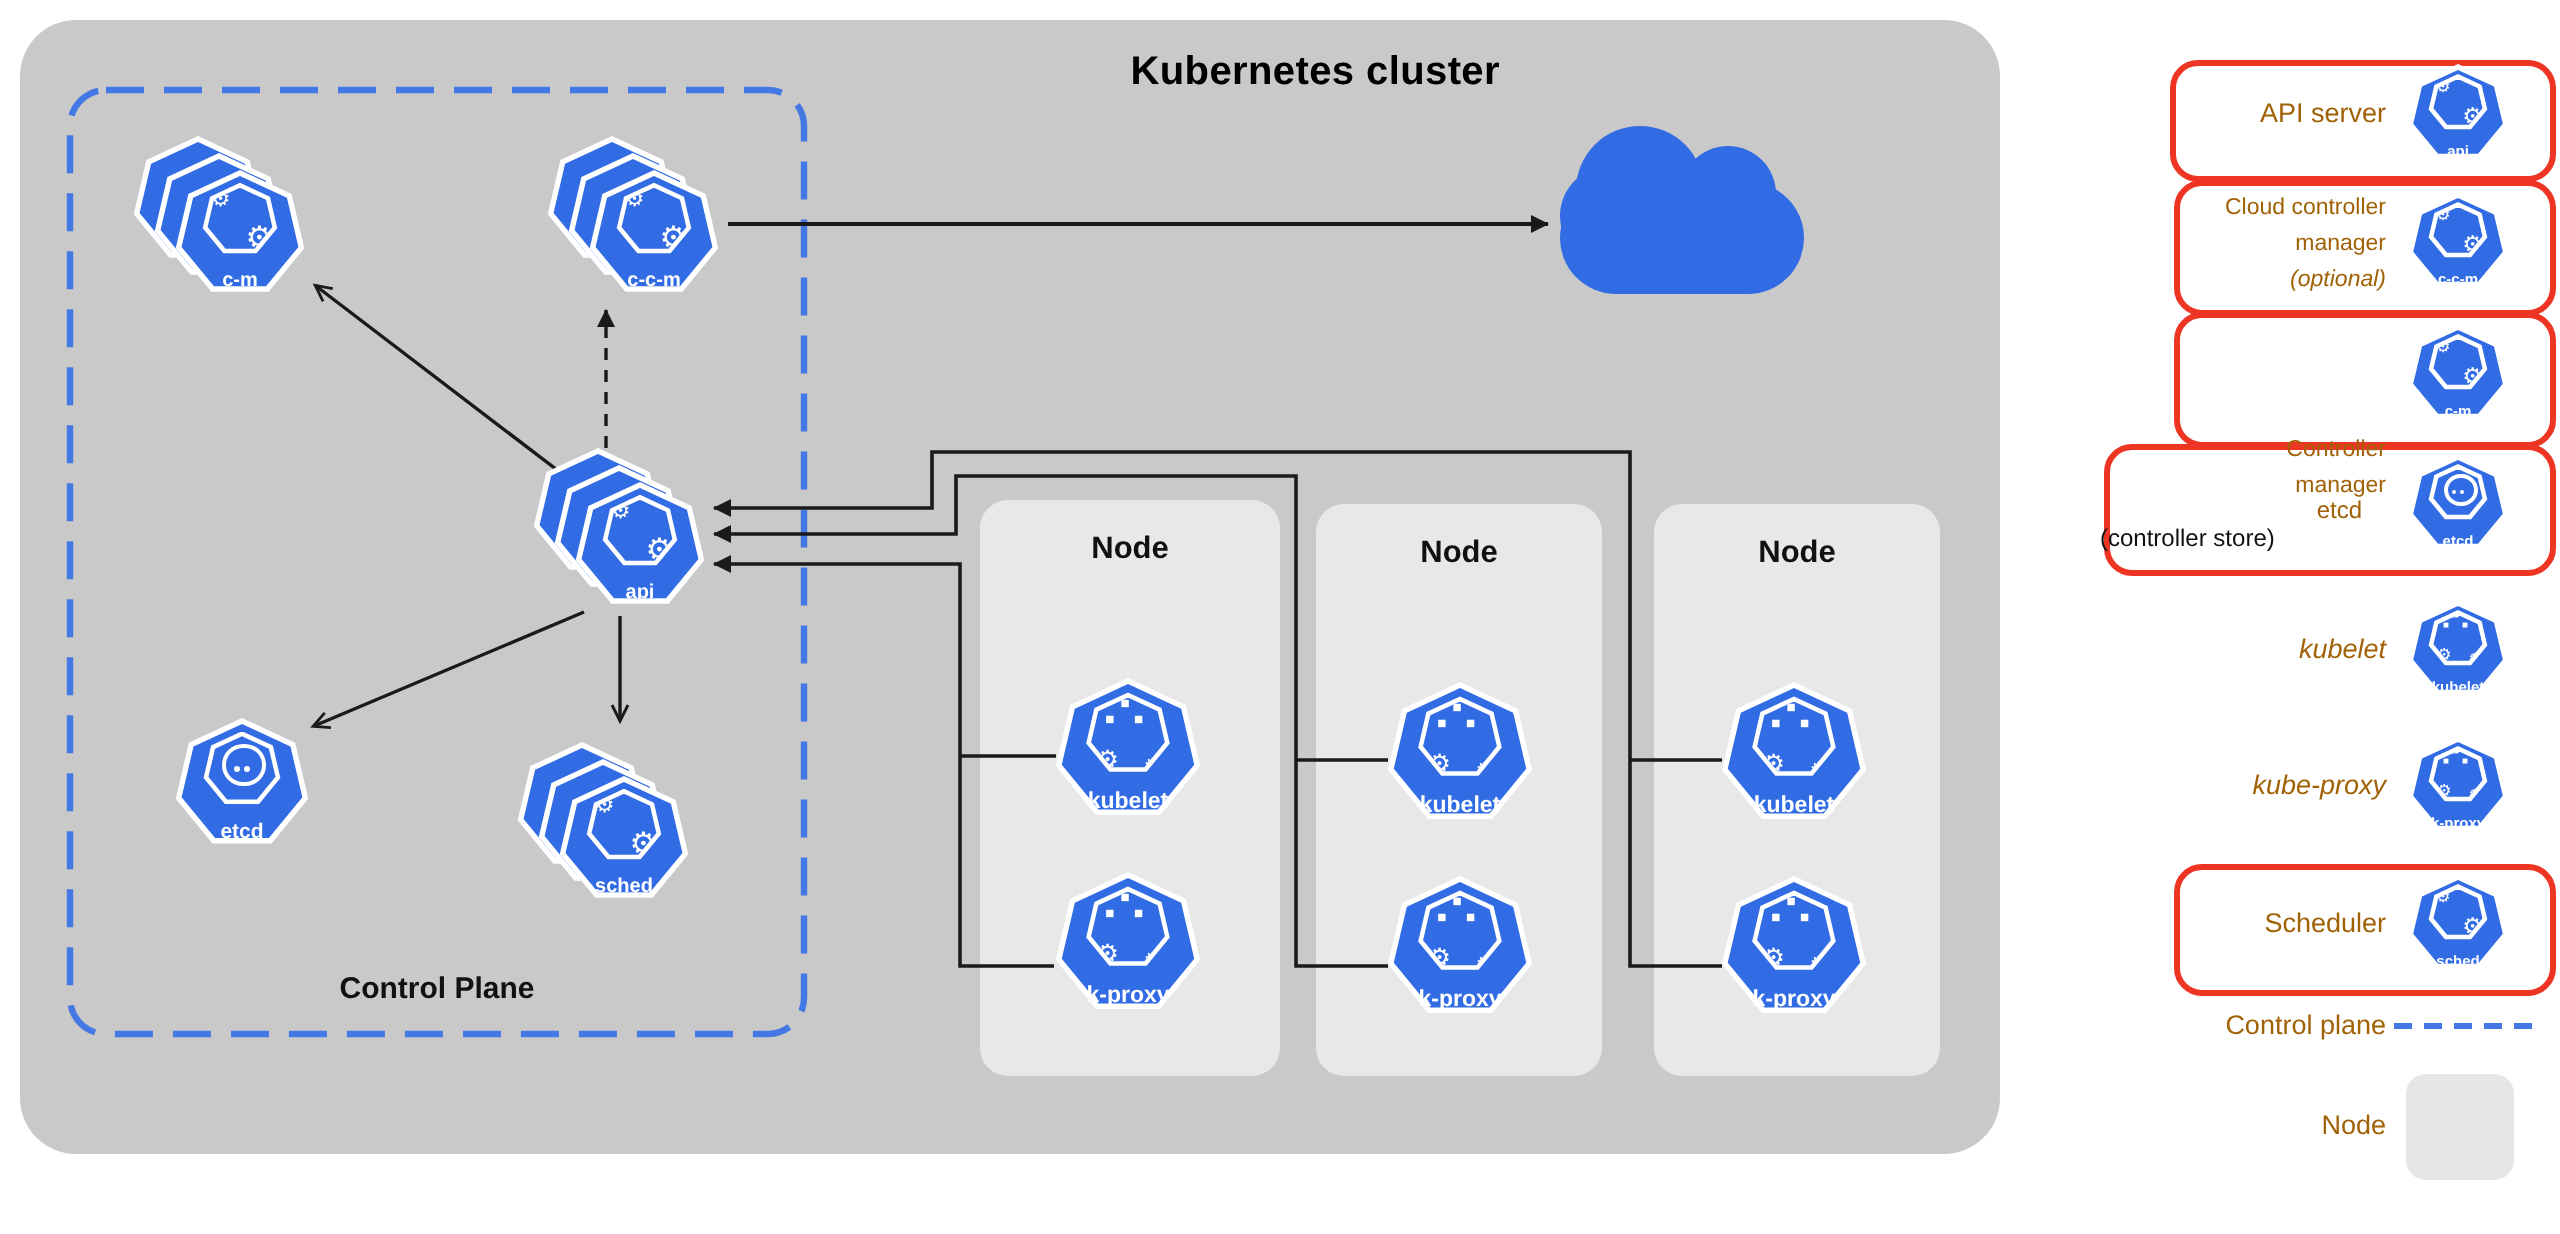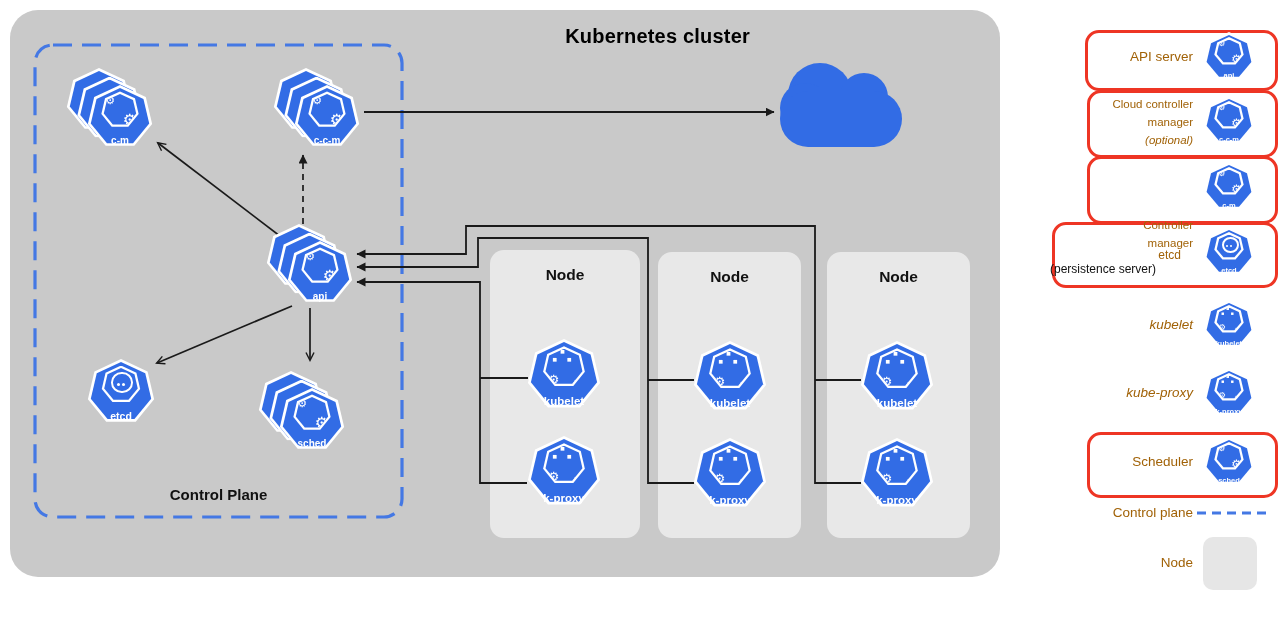--- a/index.html
+++ b/index.html
@@ -326,21 +326,21 @@
     <div>manager</div>
     <div class="italic">(optional)</div>
   </div>
   <div class="ltext fz115" style="top:172px;margin-top:44px;">
     <div>Controller</div>
     <div>manager</div>
   </div>
   <div class="ltext fz12" style="top:246px;width:161px;">
     <div>etcd</div>
   </div>
-  <div class="lp-store">(persistence server)</div>
+  <div class="lp-store">(controller store)</div>
   <div class="ltext fz135 italic" style="top:316px;">
     <div>kubelet</div>
   </div>
   <div class="ltext fz135 italic" style="top:384px;">
     <div>kube-proxy</div>
   </div>
   <div class="ltext fz135" style="top:453px;text-align:right;">
     <div>Scheduler</div>
   </div>
   <div class="ltext fz135" style="top:504px;">

